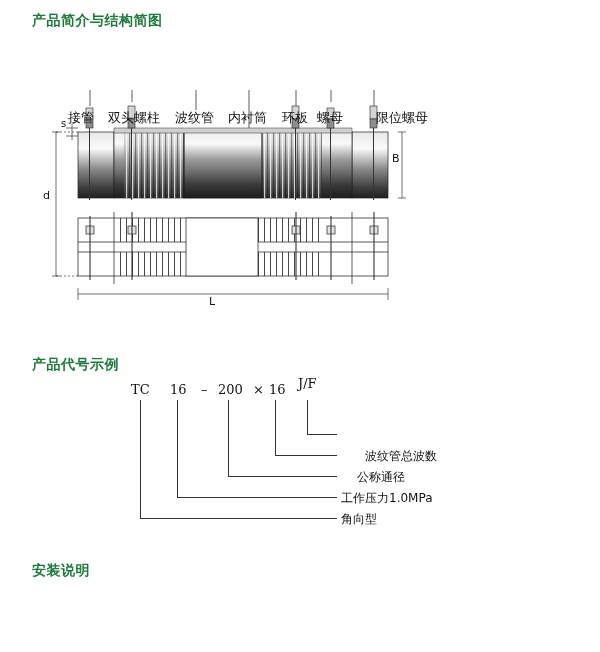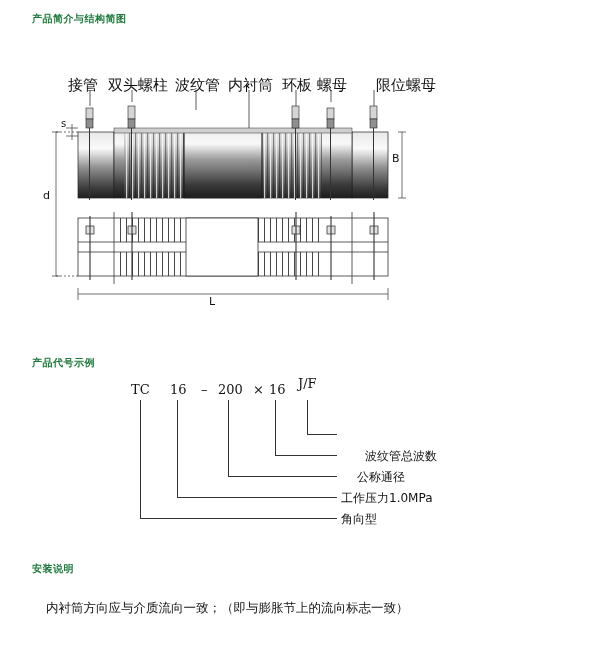--- a/index.html
+++ b/index.html
@@ -6,21 +6,21 @@
   body{
     width:600px;height:652px;
     background:#ffffff;
     font-family:"DejaVu Sans","Liberation Sans",sans-serif;
     color:#111;
     position:relative;
     overflow:hidden;
   }
   .section-title{
     position:absolute;
-    font-size:10px;
+    font-size:14px;
     font-weight:bold;
     color:#1e7a3c;
     letter-spacing:0.5px;
   }
   .title-1{left:32px;top:12px;}
   .title-2{left:32px;top:356px;}
   .title-3{left:32px;top:562px;}
 
   
   #struct{position:absolute;left:0;top:40px;width:600px;height:300px;}
@@ -48,23 +48,24 @@
   #notes{position:absolute;left:46px;top:598px;width:520px;}
   .note-line{
     font-size:12.5px;
     line-height:20px;
     color:#111;
     white-space:nowrap;
   }
 
   .callout{
     position:absolute;
-    font-size:15px;
-    color:#111;
-    white-space:nowrap;
+    font-size:13px;
+    color:#111;
+    white-space:nowrap;
+    margin-top:33px;
   }
   .dimlabel{
     position:absolute;
     font-size:11px;
     color:#111;
   }
 </style>
 </head>
 <body>
 
@@ -259,14 +260,13 @@
   <div class="lead lead-v" style="left:140px;top:28px;height:118px;"></div>
   <div class="lead lead-h" style="left:140px;top:146px;width:197px;"></div>
 
   <div class="code-label" style="left:341px;top:76px;margin-left:24px;">波纹管总波数</div>
   <div class="code-label" style="left:341px;top:97px;margin-left:16px;">公称通径</div>
   <div class="code-label" style="left:341px;top:118px;">工作压力1.0MPa</div>
   <div class="code-label" style="left:341px;top:139px;">角向型</div>
 </div>
 
 <div id="notes">
-  <div class="note-line">内衬筒方向应与介质流向一致；（即与膨胀节上的流向标志一致）</div>
 </div>
 
 </body></html>

